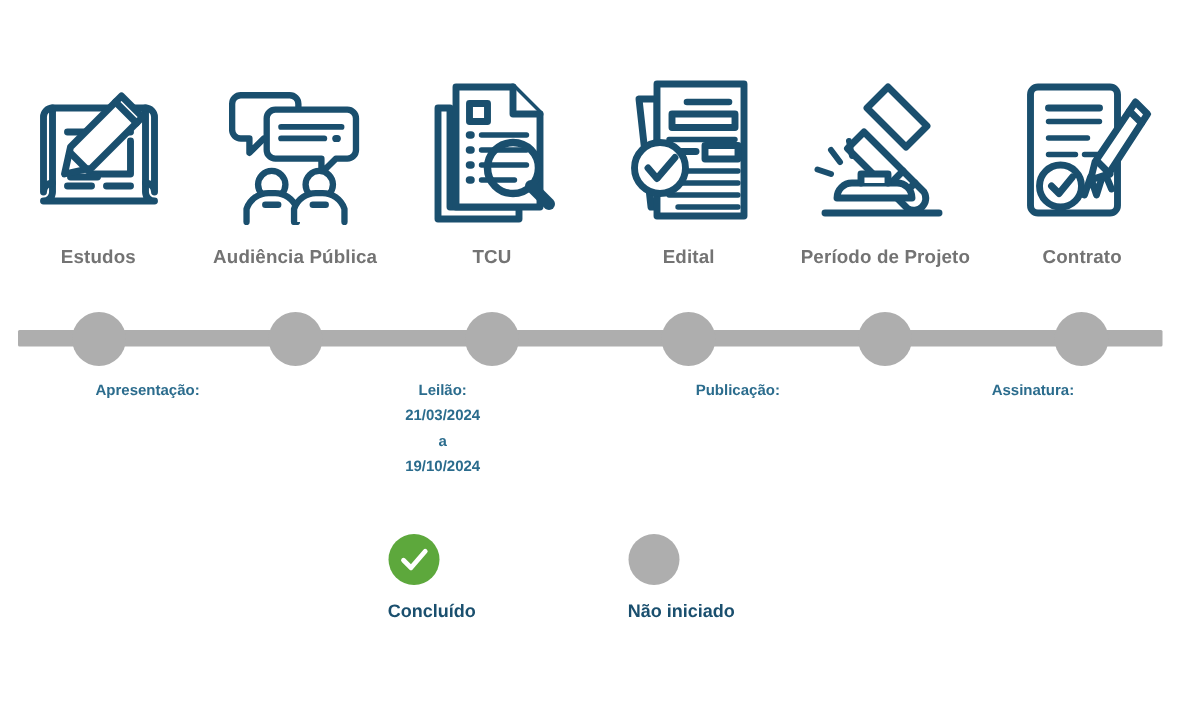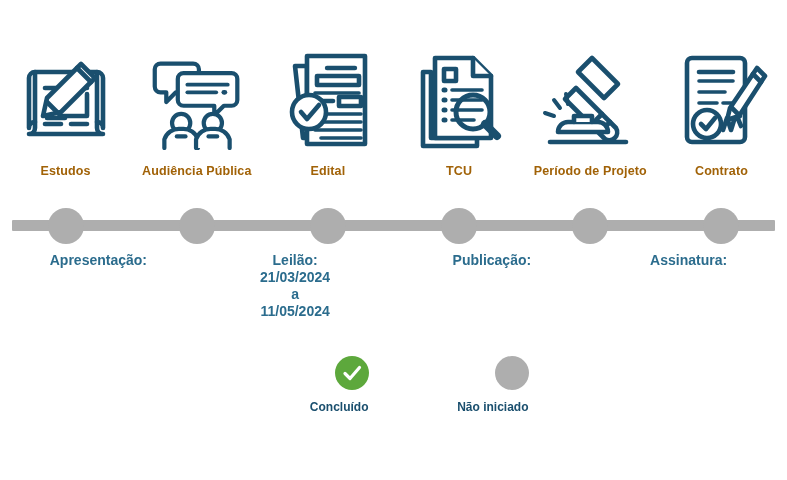--- a/index.html
+++ b/index.html
@@ -36,21 +36,21 @@
     height: 108px;
     display: flex;
     align-items: center;
     justify-content: center;
   }
   .stage-icon svg { display: block; }
   .stage-label {
     margin-top: 10px;
     font-size: 12.5px;
     font-weight: bold;
-    color: #a16207;
+    color: #737373;
     text-align: center;
     letter-spacing: 0.1px;
     white-space: nowrap;
   }
 
   
   #timeline {
     position: absolute;
     top: 205px;
     left: 0;
@@ -92,21 +92,21 @@
   #timeline-captions {
     position: absolute;
     top: 252px;
     left: 0;
     width: 787px;
     display: flex;
   }
   .caption-cell {
     flex: 1 1 0;
     text-align: center;
-    font-size: 14px;
+    font-size: 10px;
     font-weight: bold;
     color: #2b6c8d;
     line-height: 17px;
     padding: 0 4px;
     box-sizing: border-box;
   }
   .caption-line { display: block; white-space: nowrap; }
 
   
   #legend {
@@ -115,21 +115,21 @@
     left: 0;
     width: 787px;
     display: flex;
     justify-content: center;
     align-items: flex-start;
     gap: 50px;
   }
   .legend-item {
     display: flex;
     flex-direction: column;
-    align-items: flex-end;
+    align-items: flex-start;
     width: 110px;
   }
   .legend-swatch {
     width: 34px;
     height: 34px;
     border-radius: 50%;
     display: flex;
     align-items: center;
     justify-content: center;
   }
@@ -192,20 +192,51 @@
           <path d="M57 74 a9.5 9.5 0 1 1 19 0 a9.5 9.5 0 1 1 -19 0"></path>
 
           <path d="M16 100 v-9 a16 16 0 0 1 16 -11 h3 a16 16 0 0 1 16 11 v9"></path>
           <path d="M49 100 v-9 a16 16 0 0 1 16 -11 h3 a16 16 0 0 1 16 11 v9"></path>
           <path d="M29 88 h9"></path>
           <path d="M62 88 h9"></path>
         </g>
       </svg>
     </div>
     <div class="stage-label">Audiência Pública</div>
+  </div>
+
+  <div class="stage">
+    <div class="stage-icon">
+      <svg width="92" height="100" viewBox="0 0 92 100">
+        <g fill="#ffffff" stroke="#1a4f6e" stroke-width="4.6" stroke-linecap="round" stroke-linejoin="round">
+
+          <path d="M10 22 h8 v66 h46 v8 H10 z"></path>
+
+          <path d="M22 8 h38 l18 18 v62 H22 z"></path>
+          <path d="M60 8 v18 h18"></path>
+
+          <rect x="31" y="19" width="12" height="12"></rect>
+
+          <path d="M31 40 h1" stroke-width="5"></path>
+          <path d="M39 40 h30" stroke-width="3.6"></path>
+          <path d="M31 50 h1" stroke-width="5"></path>
+          <path d="M39 50 h30" stroke-width="3.6"></path>
+          <path d="M31 60 h1" stroke-width="5"></path>
+          <path d="M39 60 h30" stroke-width="3.6"></path>
+          <path d="M31 70 h1" stroke-width="5"></path>
+          <path d="M39 70 h22" stroke-width="3.6"></path>
+        </g>
+
+        <g fill="none" stroke="#1a4f6e" stroke-width="5" stroke-linecap="round" stroke-linejoin="round">
+          <circle cx="60" cy="62" r="17" fill="#ffffff" fill-opacity="0"></circle>
+          <path d="M72 74 l12 12" stroke-width="8"></path>
+        </g>
+      </svg>
+    </div>
+    <div class="stage-label">TCU</div>
   </div>
 
   <div class="stage">
     <div class="stage-icon">
       <svg width="94" height="100" viewBox="0 0 94 100">
         <g fill="#ffffff" stroke="#1a4f6e" stroke-width="4.6" stroke-linecap="round" stroke-linejoin="round">
 
           <path d="M14 16 h12 v72 h-4 z"></path>
 
           <rect x="26" y="6" width="58" height="88"></rect>
@@ -225,51 +256,20 @@
           <circle cx="28" cy="62" r="17"></circle>
           <path d="M20 62 l6 7 12 -14"></path>
         </g>
       </svg>
     </div>
     <div class="stage-label">Edital</div>
   </div>
 
   <div class="stage">
     <div class="stage-icon">
-      <svg width="92" height="100" viewBox="0 0 92 100">
-        <g fill="#ffffff" stroke="#1a4f6e" stroke-width="4.6" stroke-linecap="round" stroke-linejoin="round">
-
-          <path d="M10 22 h8 v66 h46 v8 H10 z"></path>
-
-          <path d="M22 8 h38 l18 18 v62 H22 z"></path>
-          <path d="M60 8 v18 h18"></path>
-
-          <rect x="31" y="19" width="12" height="12"></rect>
-
-          <path d="M31 40 h1" stroke-width="5"></path>
-          <path d="M39 40 h30" stroke-width="3.6"></path>
-          <path d="M31 50 h1" stroke-width="5"></path>
-          <path d="M39 50 h30" stroke-width="3.6"></path>
-          <path d="M31 60 h1" stroke-width="5"></path>
-          <path d="M39 60 h30" stroke-width="3.6"></path>
-          <path d="M31 70 h1" stroke-width="5"></path>
-          <path d="M39 70 h22" stroke-width="3.6"></path>
-        </g>
-
-        <g fill="none" stroke="#1a4f6e" stroke-width="5" stroke-linecap="round" stroke-linejoin="round">
-          <circle cx="60" cy="62" r="17" fill="#ffffff" fill-opacity="0"></circle>
-          <path d="M72 74 l12 12" stroke-width="8"></path>
-        </g>
-      </svg>
-    </div>
-    <div class="stage-label">TCU</div>
-  </div>
-
-  <div class="stage">
-    <div class="stage-icon">
       <svg width="96" height="100" viewBox="0 0 96 100">
         <g fill="#ffffff" stroke="#1a4f6e" stroke-width="4.6" stroke-linecap="round" stroke-linejoin="round">
 
           <path d="M50 8 l26 26 -14 14 -26 -26 z"></path>
 
           <path d="M34 38 l26 26 14 14 a8 8 0 0 1 -11 11 l-14 -14 -26 -26 z"></path>
           <path d="M60 64 l-6 6"></path>
           <path d="M68 72 l-6 6"></path>
 
           <path d="M26 72 h30 a10 10 0 0 1 10 10 H16 a10 10 0 0 1 10 -10 z"></path>
@@ -343,21 +343,21 @@
 <div id="timeline-captions">
 
   <div class="caption-cell">
     <span class="caption-line">Apresentação:</span>
   </div>
 
   <div class="caption-cell">
     <span class="caption-line">Leilão:</span>
     <span class="caption-line">21/03/2024</span>
     <span class="caption-line">a</span>
-    <span class="caption-line">11/05/2024</span>
+    <span class="caption-line">19/10/2024</span>
   </div>
 
 
   <div class="caption-cell">
     <span class="caption-line">Publicação:</span>
   </div>
 
 
   <div class="caption-cell">
     <span class="caption-line">Assinatura:</span>

